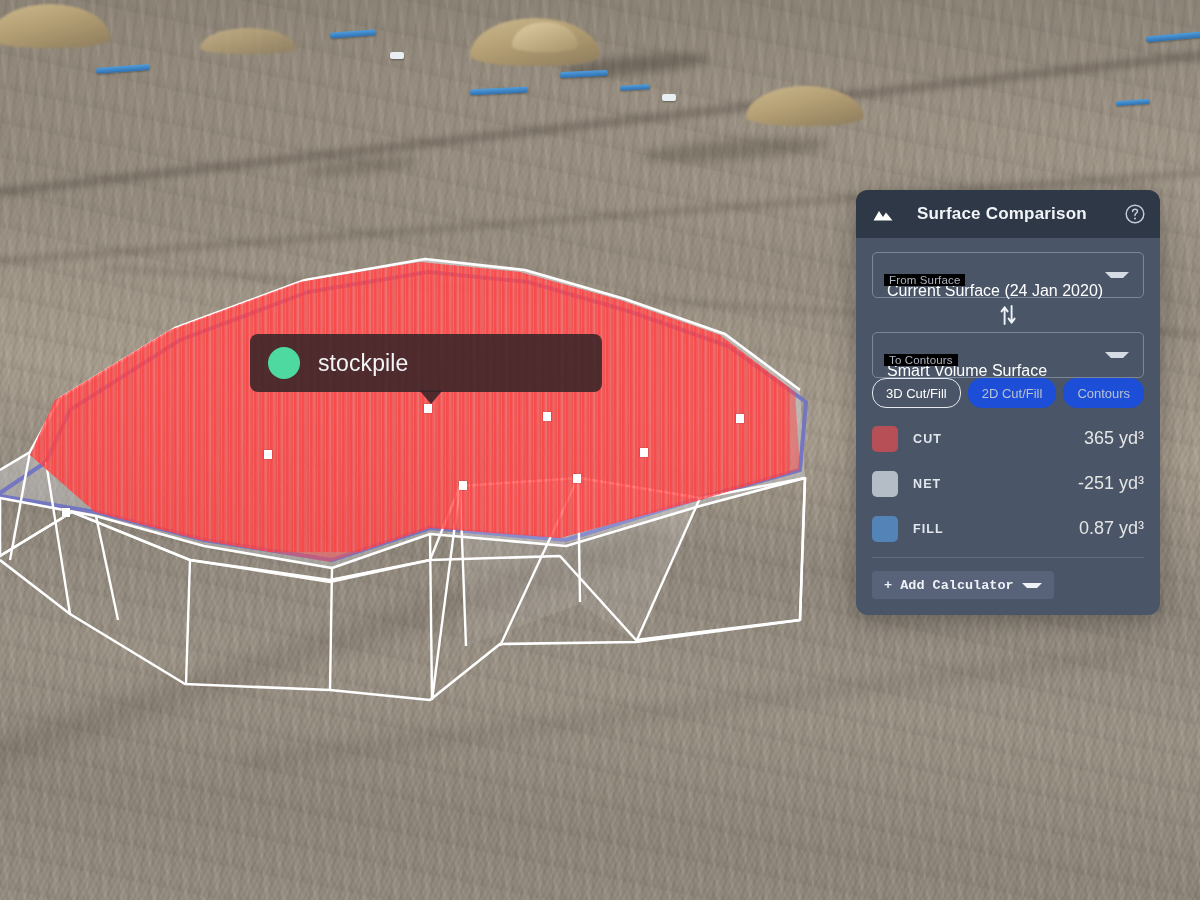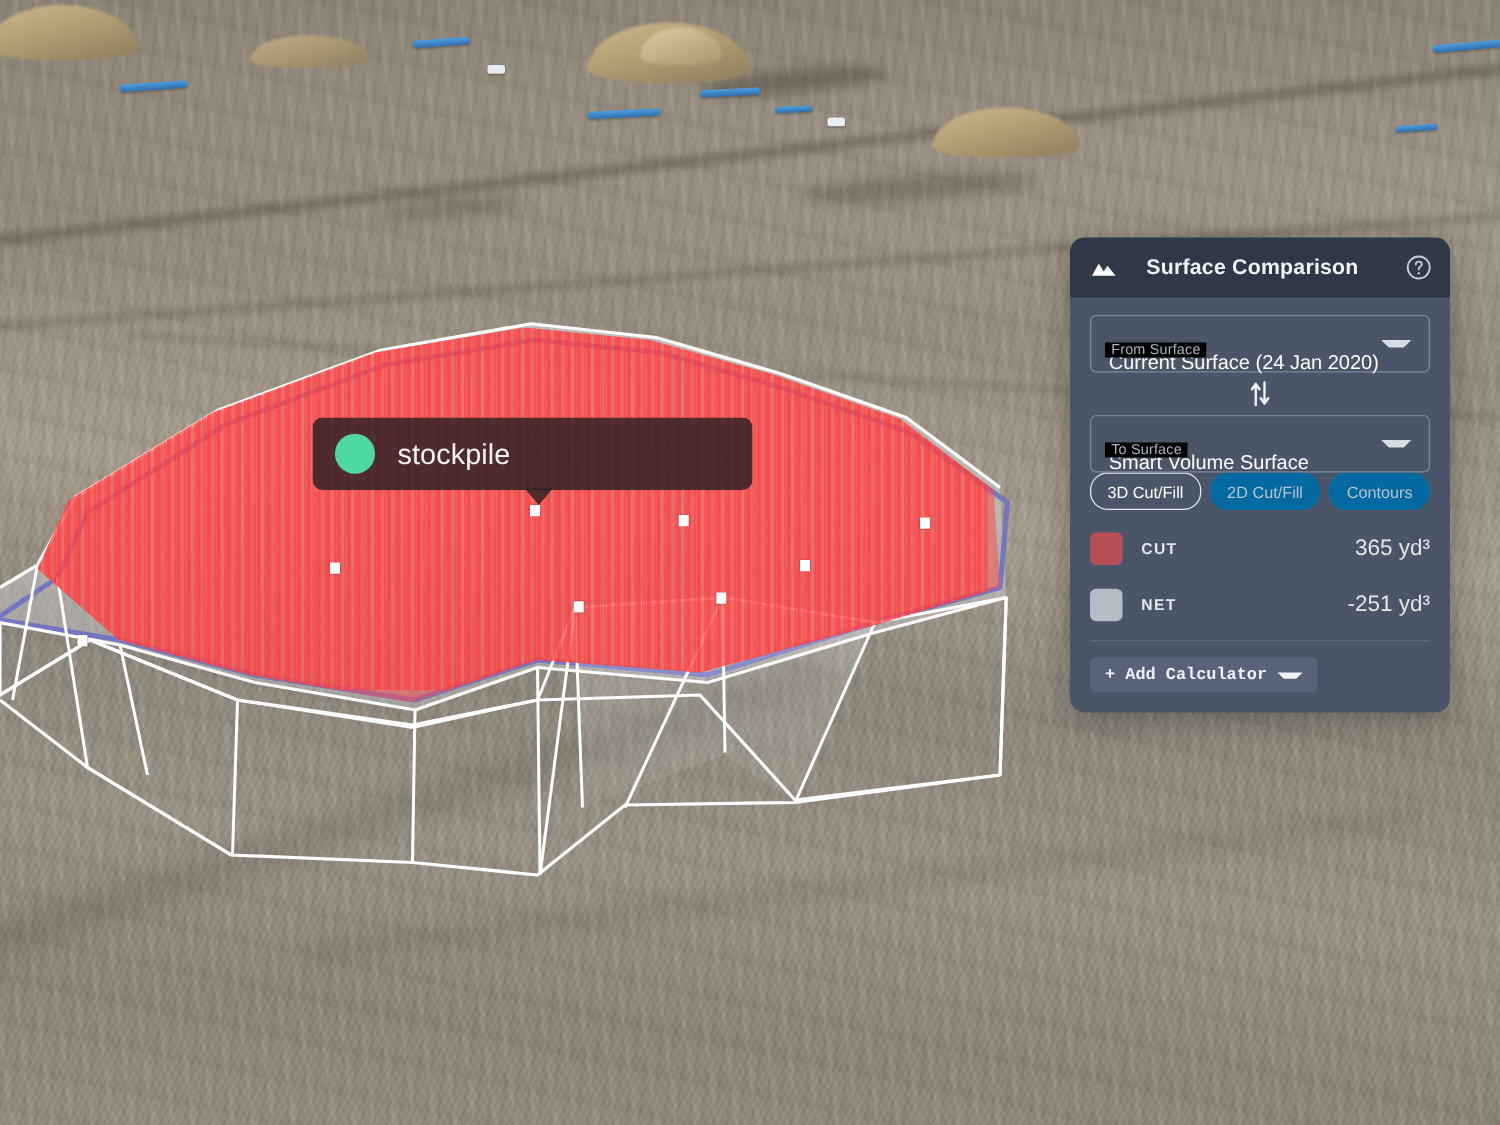--- a/index.html
+++ b/index.html
@@ -216,21 +216,21 @@
 
   .tabs {
     display: flex; gap: 7px;
   }
   .tab {
     height: 28px;
     padding: 0 13px;
     border-radius: 14px;
     display: flex; align-items: center;
     font-size: 13px;
-    background: #0369a1;
+    background: #1d4ed8;
     color: #b9c2cf;
     border: 1px solid transparent;
     white-space: nowrap;
     cursor: pointer;
   }
   .tab.active {
     background: transparent;
     color: #ffffff;
     border: 1px solid #e6eaf0;
   }
@@ -412,21 +412,21 @@
       </div>
 
       <div class="swap-row">
         <svg class="swap-icon" viewBox="0 0 20 22">
           <path d="M6.6 20 L6.6 4.2 M6.6 3.2 L3.6 7.4 M6.6 3.2 L9.6 7.4" stroke="#f0f3f7" stroke-width="1.9" fill="none" stroke-linecap="round"></path>
           <path d="M13.6 2 L13.6 17.8 M13.6 18.8 L10.6 14.6 M13.6 18.8 L16.6 14.6" stroke="#f0f3f7" stroke-width="1.9" fill="none" stroke-linecap="round"></path>
         </svg>
       </div>
 
       <div class="field">
-        <span class="field-legend">To Surface</span>
+        <span class="field-legend">To Contours</span>
         <span class="field-value">Smart Volume Surface</span>
         <span class="caret"></span>
       </div>
 
       <div class="tabs">
         <div class="tab active">3D Cut/Fill</div>
         <div class="tab">2D Cut/Fill</div>
         <div class="tab">Contours</div>
       </div>
 
@@ -434,20 +434,25 @@
         <div class="metric-row">
           <span class="swatch" style="background: rgb(182, 80, 86);"></span>
           <span class="metric-name">CUT</span>
           <span class="metric-value">365 yd³</span>
         </div>
         <div class="metric-row">
           <span class="swatch" style="background: rgb(180, 188, 198);"></span>
           <span class="metric-name">NET</span>
           <span class="metric-value">-251 yd³</span>
         </div>
+        <div class="metric-row">
+          <span class="swatch" style="background: rgb(84, 131, 184);"></span>
+          <span class="metric-name">FILL</span>
+          <span class="metric-value">0.87 yd³</span>
+        </div>
       </div>
 
       <div class="panel-divider"></div>
     </div>
 
     <div class="panel-footer">
       <div class="add-calc">
         <span>+ Add Calculator</span>
         <span class="caret"></span>
       </div>

